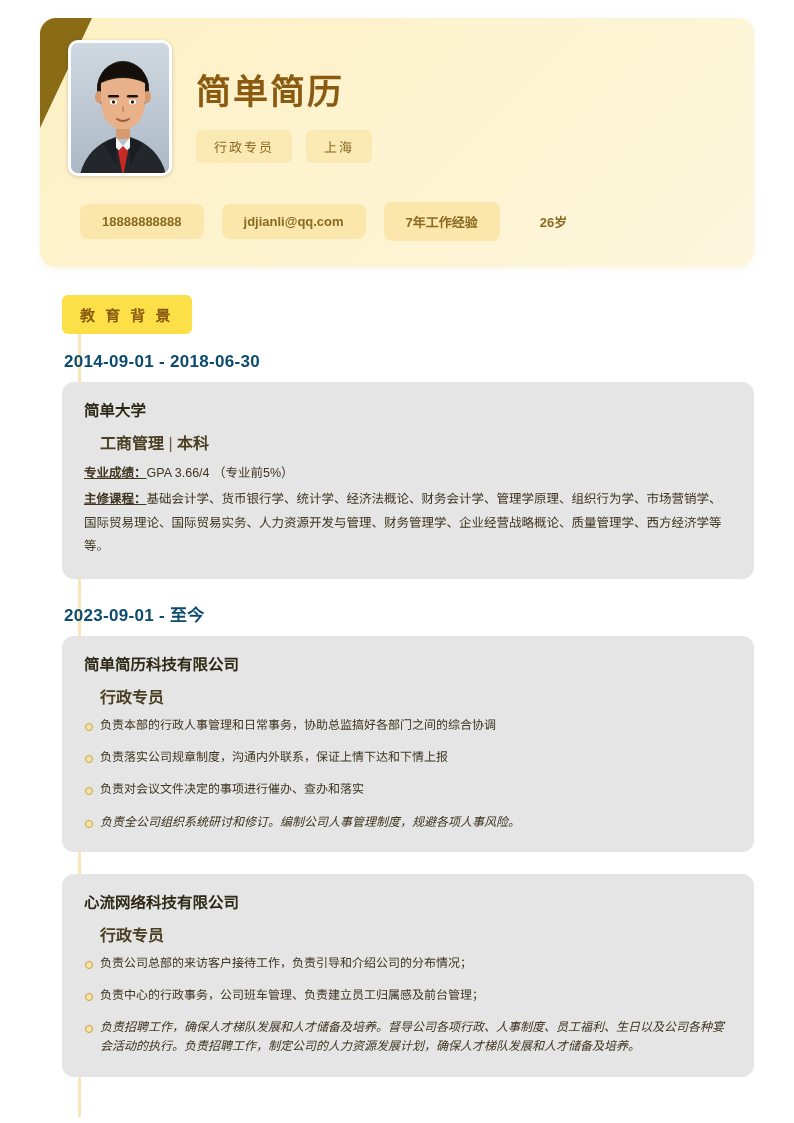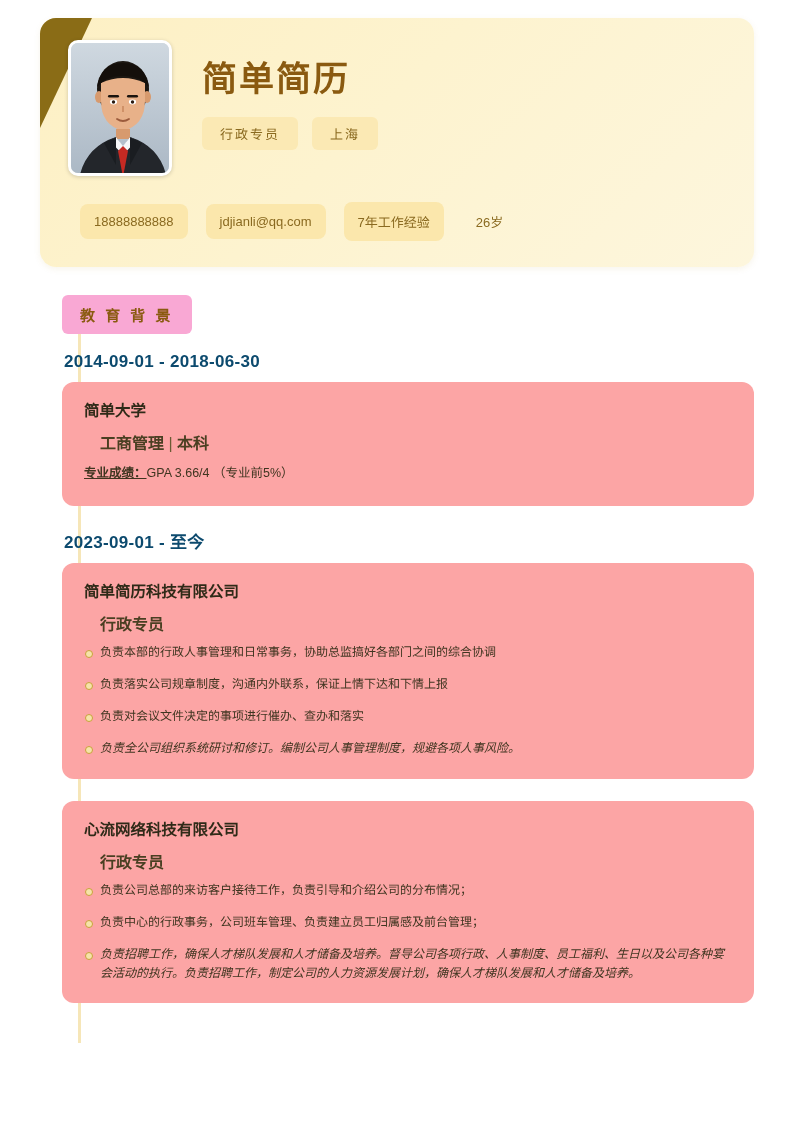--- a/index.html
+++ b/index.html
@@ -33,22 +33,22 @@
     position: absolute;
     left: 0;
     top: 0;
     width: 0;
     height: 0;
     border-top: 110px solid #8a6c16;
     border-right: 52px solid transparent;
   }
   .header-top {
     display: flex;
-    align-items: flex-start;
-    gap: 30px;
+    align-items: center;
+    gap: 24px;
     position: relative;
     z-index: 2;
   }
   .avatar {
     width: 104px;
     height: 136px;
     border-radius: 10px;
     border: 3px solid #ffffff;
     box-shadow: 0 1px 4px rgba(0,0,0,0.18);
     overflow: hidden;
@@ -88,23 +88,24 @@
     gap: 18px;
     margin-top: 26px;
     padding: 0 4px 0 12px;
     position: relative;
     z-index: 2;
   }
   .contact-item {
     background: #fbe7ac;
     color: #8a6a20;
     font-size: 13px;
-    padding: 10px 14px;
+    padding: 10px 22px;
     border-radius: 8px;
     white-space: nowrap;
+    font-weight: bold;
   }
   .contact-item.plain {
     background: transparent;
   }
 
   
   .body-wrap {
     position: relative;
     padding: 28px 40px 0 40px;
   }
@@ -116,38 +117,38 @@
     width: 3px;
     background: #f6e6b8;
   }
   .section {
     position: relative;
     padding-left: 22px;
     margin-bottom: 8px;
   }
   .section-head {
     display: inline-block;
-    background: #f9a8d4;
+    background: #fde047;
     color: #8a5a10;
     font-size: 15px;
     font-weight: bold;
     letter-spacing: 3px;
     padding: 9px 18px;
     border-radius: 6px;
     margin-bottom: 18px;
   }
   .date-line {
     font-size: 17px;
     font-weight: bold;
     color: #0c4a6e;
     margin: 0 0 10px 2px;
     letter-spacing: 0.3px;
   }
   .entry-card {
-    background: #fca5a5;
+    background: #e5e5e5;
     border-radius: 12px;
     padding: 16px 22px 20px 22px;
     margin-bottom: 22px;
   }
   .entry-title {
     font-size: 15.5px;
     font-weight: bold;
     color: #2f2a18;
     margin: 0 0 10px 0;
   }
@@ -271,20 +272,23 @@
     <div class="date-line">2014-09-01 - 2018-06-30</div>
     <div class="entry-card">
       <div class="entry-title">简单大学</div>
       <div class="entry-sub">
         <span>工商管理</span><span class="sep"> | </span><span>本科</span>
       </div>
       <div class="edu-block">
         <p class="kv">
           <b>专业成绩：</b><span>GPA 3.66/4 （专业前5%）</span>
         </p>
+        <p class="kv">
+          <b>主修课程：</b><span>基础会计学、货币银行学、统计学、经济法概论、财务会计学、管理学原理、组织行为学、市场营销学、国际贸易理论、国际贸易实务、人力资源开发与管理、财务管理学、企业经营战略概论、质量管理学、西方经济学等等。</span>
+        </p>
       </div>
     </div>
   </div>
 
   <div class="section">
 
     <div class="date-line">2023-09-01 - 至今</div>
     <div class="entry-card">
       <div class="entry-title">简单简历科技有限公司</div>
       <div class="entry-sub">行政专员</div>

